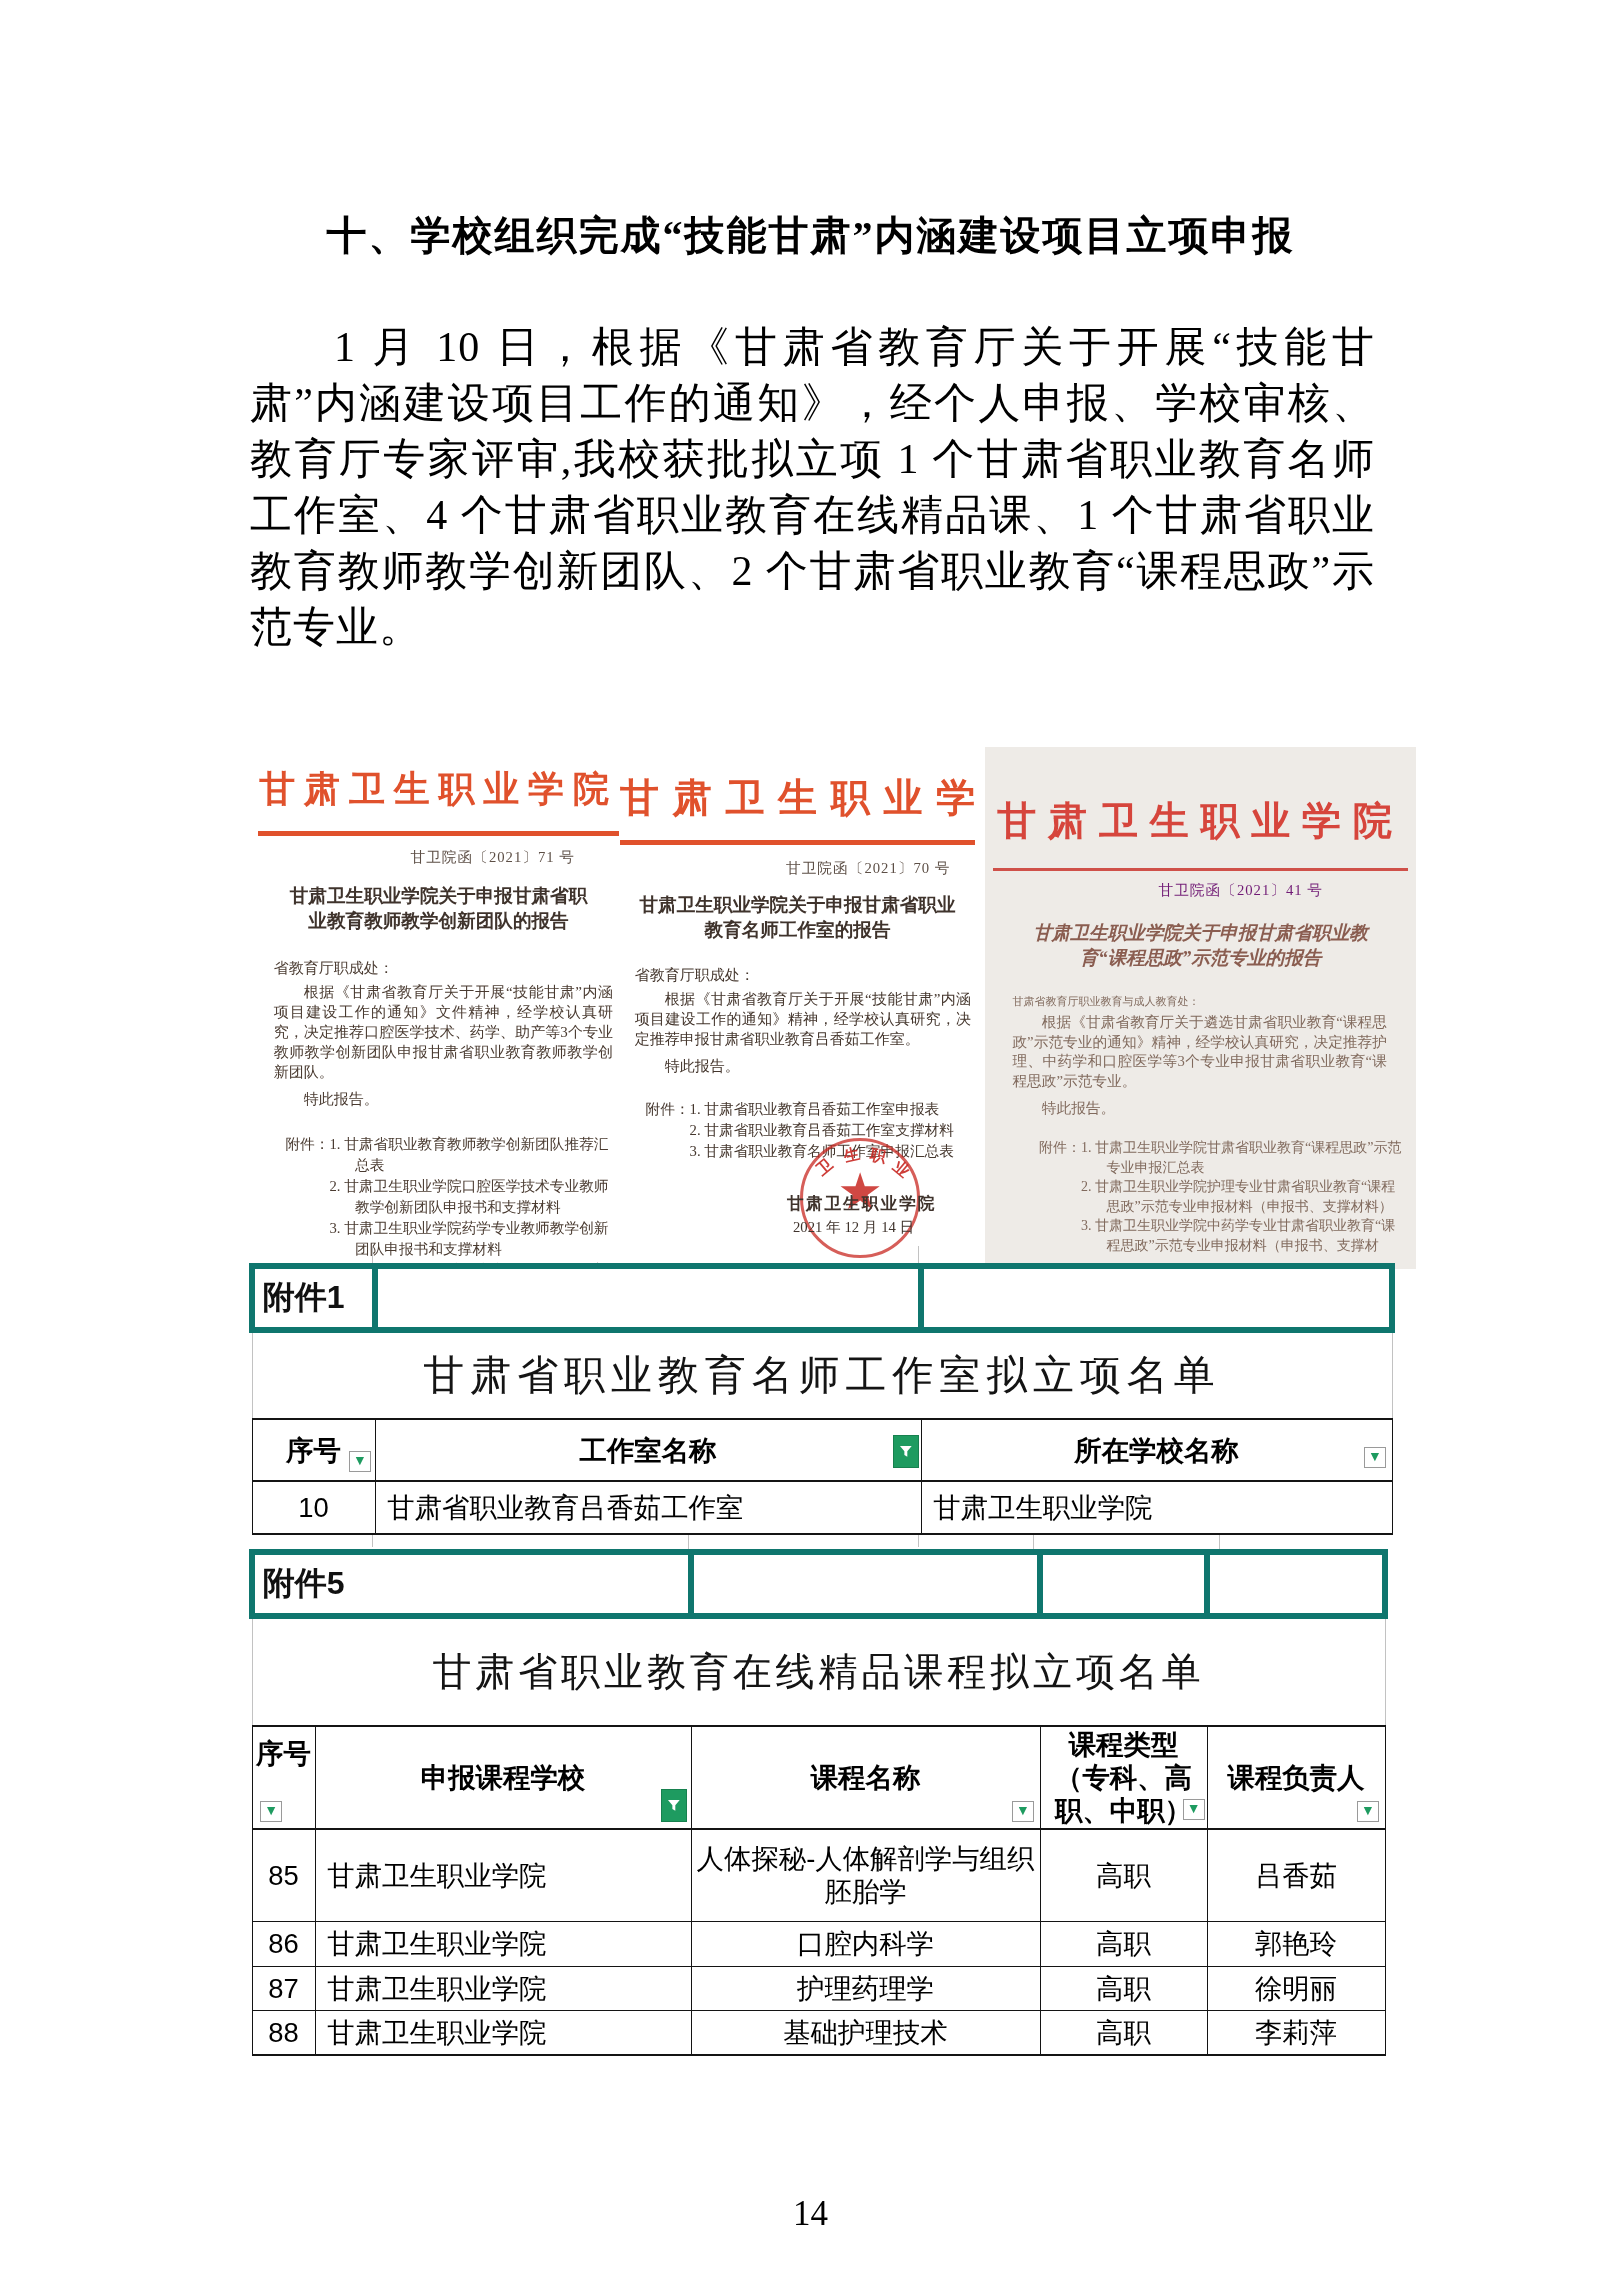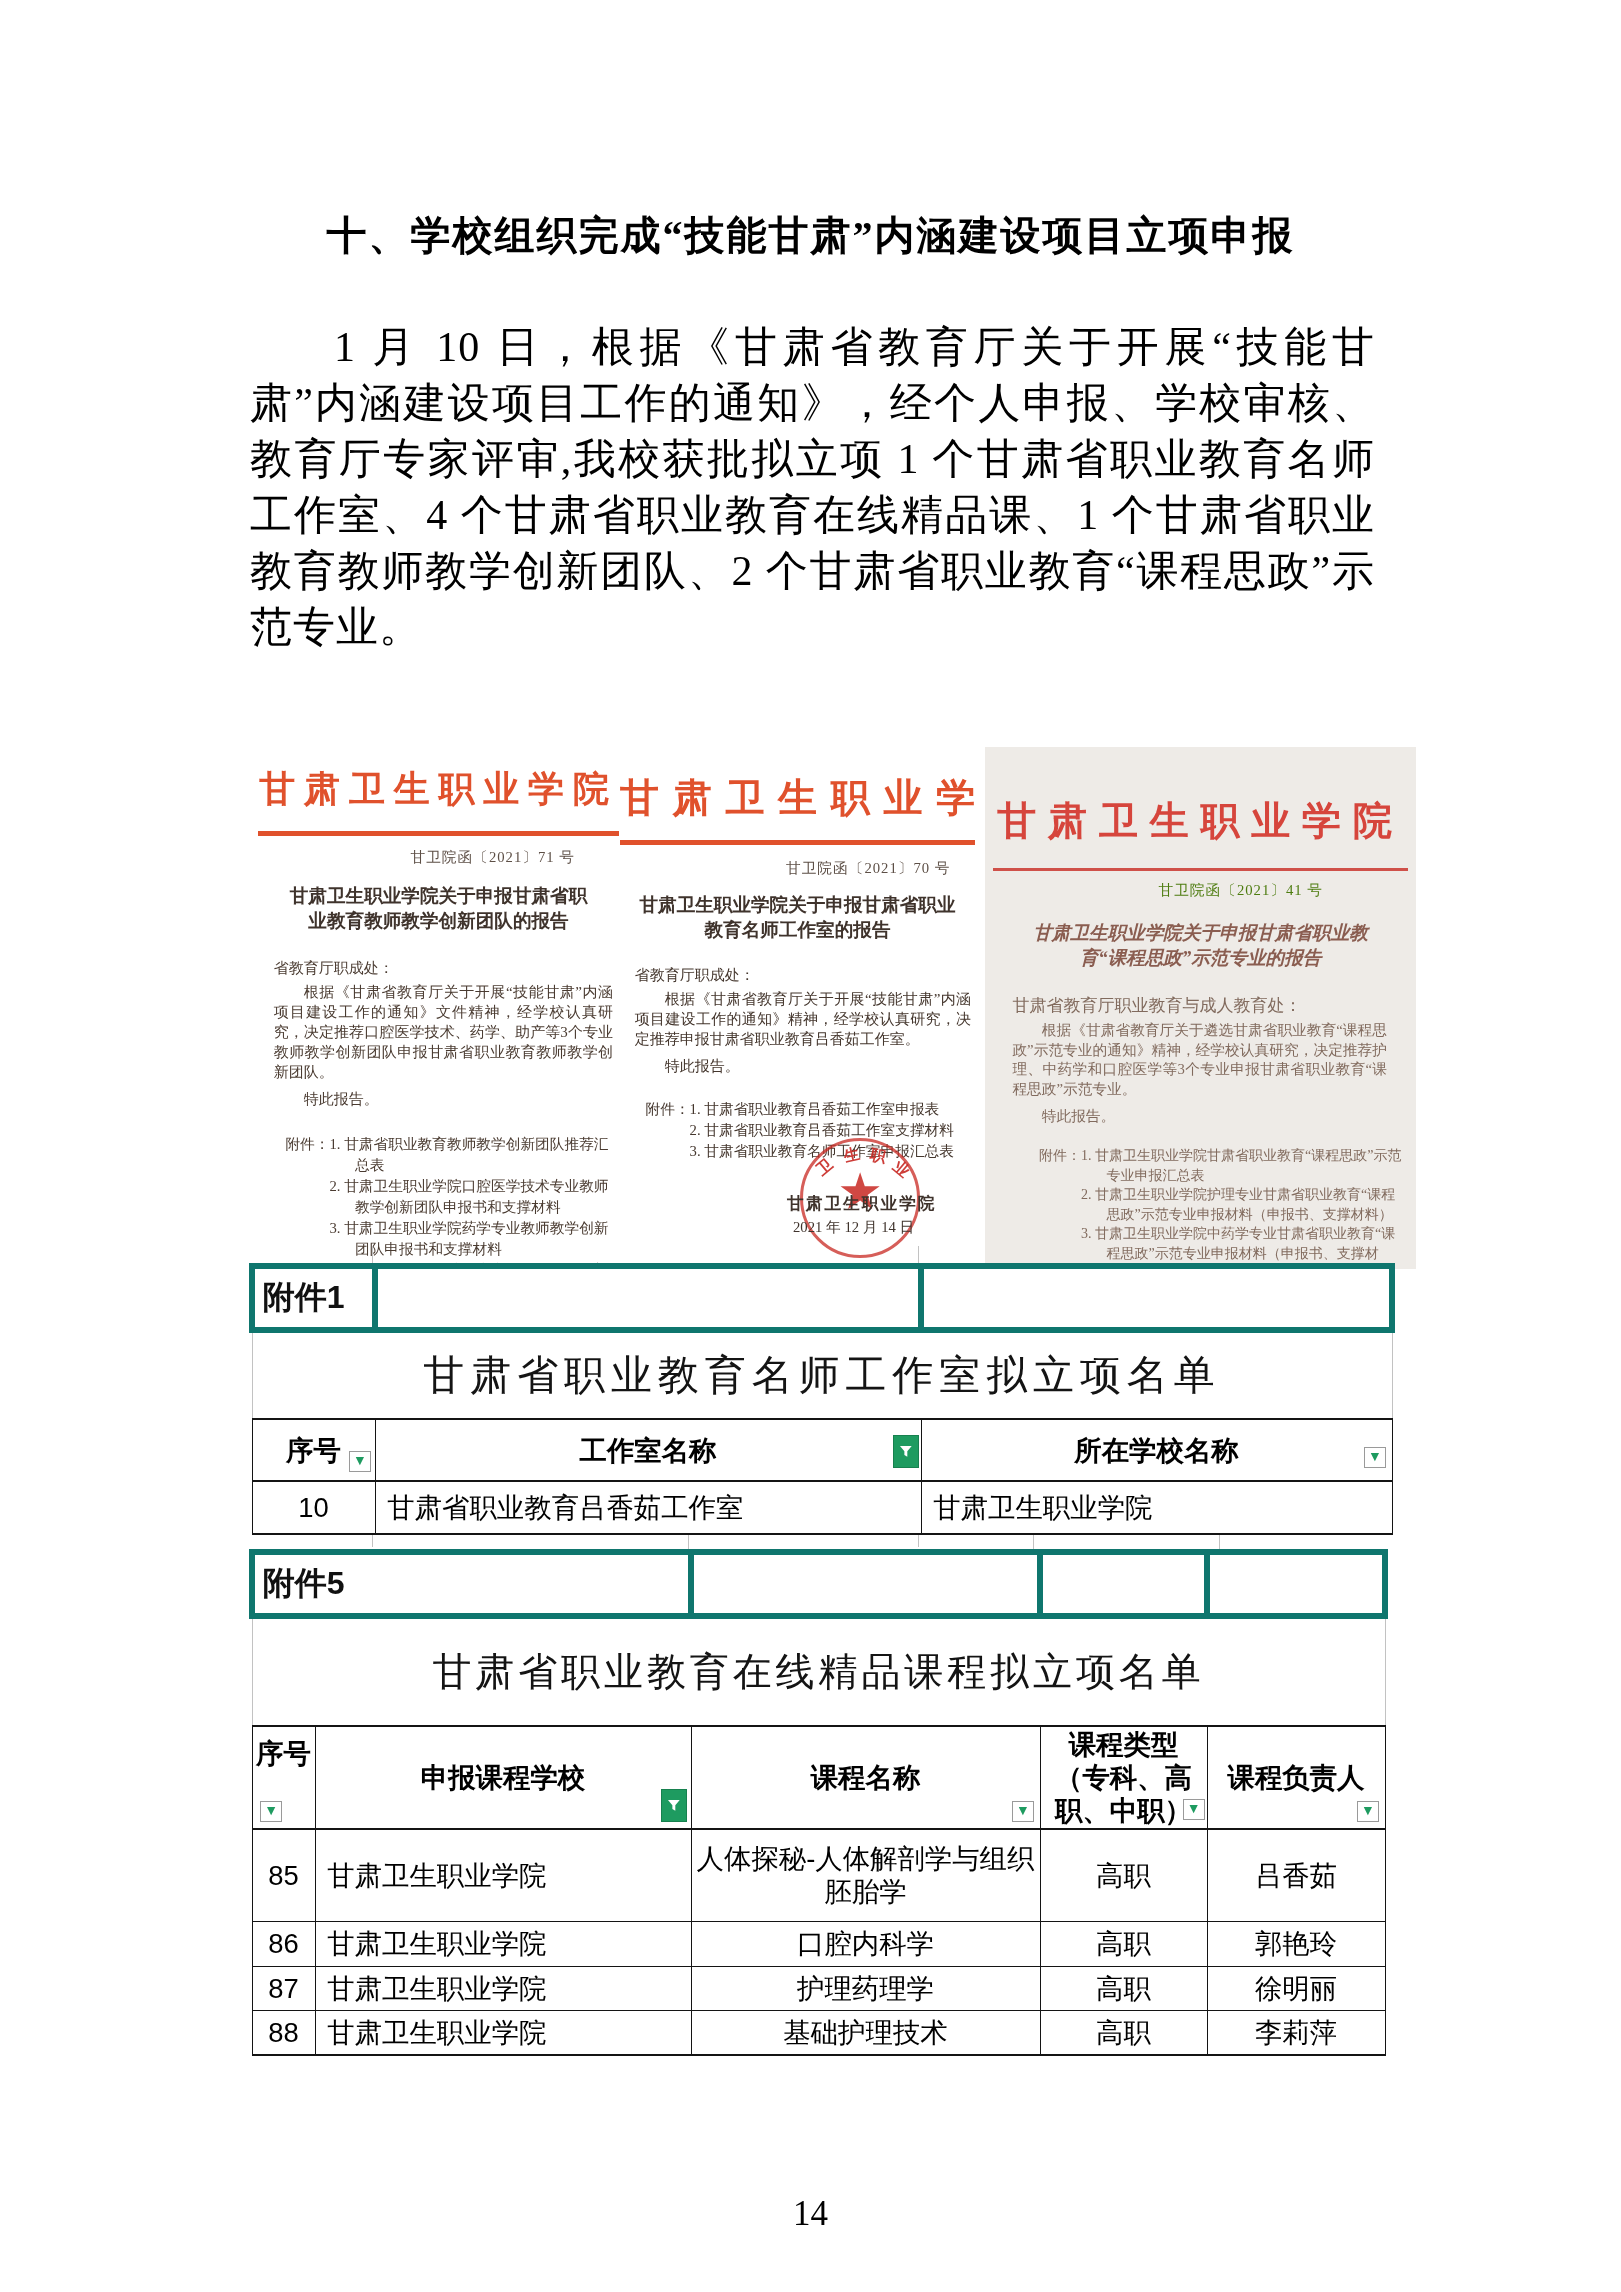--- a/index.html
+++ b/index.html
@@ -46,23 +46,23 @@
   .doc2 .no{margin-top:13.7px;padding-right:24.5px;color:#5d4f46;}
   .doc2 .ttl{margin-top:13.7px;width:333px;color:#3f332c;}
   .doc2 .sal{margin-top:23.5px;padding-left:14.7px;}
   .doc2 .bd{margin-top:3.9px;padding:0 3.9px 0 14.7px;}
   .doc2 .cls{margin-top:7.8px;padding-left:14.7px;}
   .doc2 .att{margin-top:23.5px;padding-left:25.5px;padding-right:2px;}
 
   .doc3{left:985px;top:747px;width:431px;height:522px;background:#eeebe7;color:#816a5d;}
   .doc3 .hd{margin-top:47px;font-size:39px;letter-spacing:11.8px;color:#d6453c;}
   .doc3 .rule{margin-top:19.6px;background:#cf5049;height:3.9px;margin-left:7.8px;margin-right:7.8px;}
-  .doc3 .no{margin-top:9.8px;padding-right:93px;color:#4d7c0f;padding-left:16px;}
+  .doc3 .no{margin-top:9.8px;padding-right:93px;color:#701a75;padding-left:16px;}
   .doc3 .ttl{margin-top:19.6px;width:343px;color:#8a5d50;font-style:italic;}
-  .doc3 .sal{margin-top:23.5px;padding-left:27.4px;font-size:17px;}
+  .doc3 .sal{margin-top:23.5px;padding-left:27.4px;font-size:11px;}
   .doc3 .bd{margin-top:3.9px;padding:0 29px 0 27.4px;font-size:14.7px;line-height:19.6px;}
   .doc3 .cls{margin-top:7.8px;padding-left:27.4px;font-size:14.7px;}
   .doc3 .att{margin-top:19.6px;padding-left:54px;padding-right:7.8px;font-size:14px;line-height:19.6px;}
 
   
   .stamp-ring{position:absolute;left:180px;top:381px;width:120px;height:120px;border-radius:50%;
               border:3.9px solid rgba(200,40,34,.75);}
   .stamp-star{position:absolute;left:0;top:25.5px;width:100%;text-align:center;
               font-size:51px;color:rgba(200,40,34,.85);line-height:51px;}
   .seal-ch{position:absolute;font-size:15.7px;font-weight:bold;color:rgba(200,40,34,.9);}

